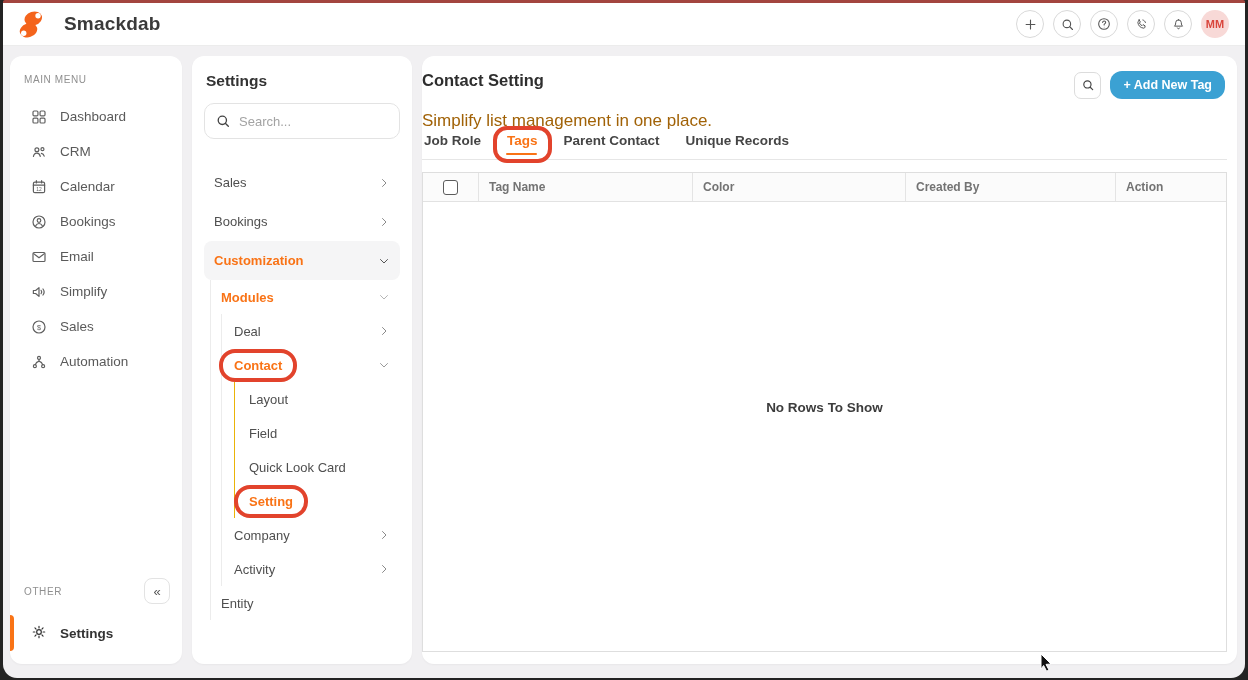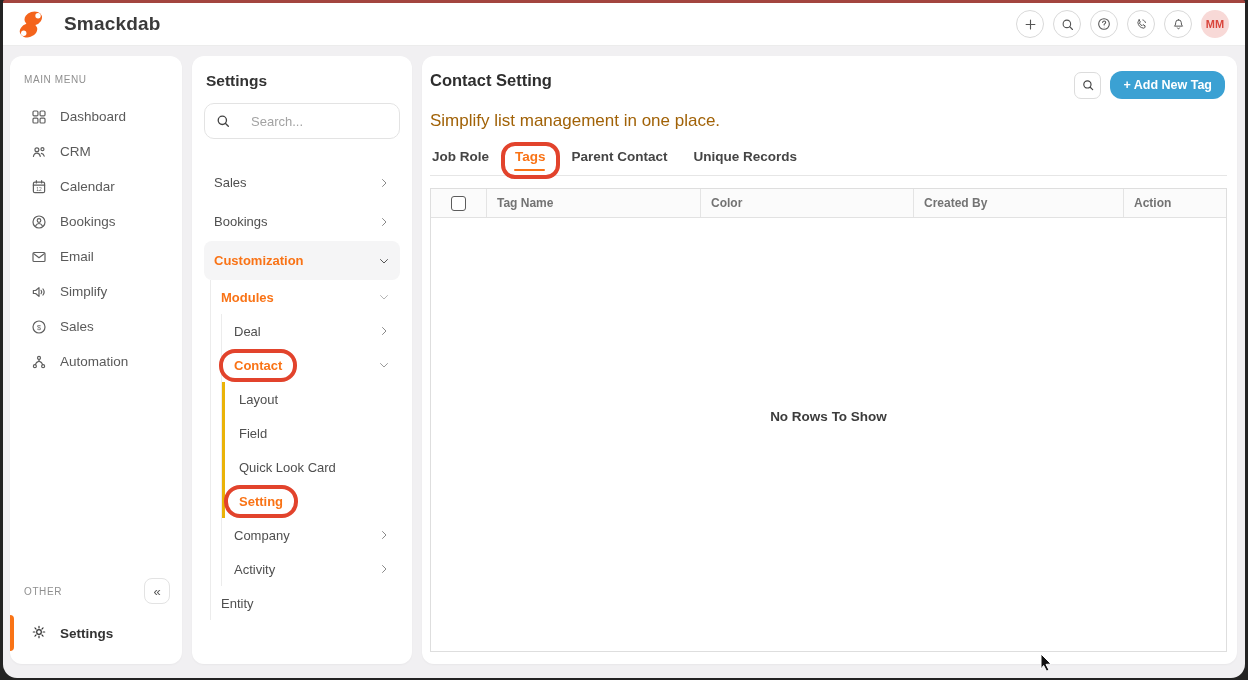--- a/index.html
+++ b/index.html
@@ -42,55 +42,55 @@
                   justify-content:center; cursor:pointer; }
   .settings-item { position:relative; height:38px; display:flex; align-items:center; gap:12px;
                    padding-left:8px; font-size:13.5px; font-weight:bold; color:#333; cursor:pointer; }
   .active-bar { position:absolute; left:-12px; top:1px; width:4px; height:36px;
                 background:#f97316; border-radius:0 4px 4px 0; }
 
   
   .settings-panel { width:220px; padding:14px 12px; overflow:hidden; }
   .sp-title { font-size:15.5px; font-weight:bold; color:#333; margin:2px 0 13px 2px; }
   .search-box { height:36px; border:1px solid #e3e3e3; border-radius:10px; display:flex;
-                align-items:center; gap:20px; padding:0 10px; margin-bottom:24px; background:#fff; }
+                align-items:center; gap:8px; padding:0 10px; margin-bottom:24px; background:#fff; }
   .search-box input { border:none; outline:none; width:100%; font-size:13px; color:#444;
                       font-family:"Liberation Sans", sans-serif; background:transparent; }
   .search-box input::placeholder { color:#a3a3a3; }
   .menu-row { height:39px; display:flex; align-items:center; justify-content:space-between;
               padding:0 10px; font-size:13px; color:#4f4f4f; cursor:pointer; border-radius:8px; }
   .menu-row .chev { color:#8a8a8a; display:flex; }
   .menu-row.small { height:34px; }
   .menu-row.active0 { background:#f5f5f6; color:#f97316; font-weight:bold; }
   .menu-row.active0 .chev { color:#555; }
   .orange-item { color:#f97316; font-weight:bold; }
   .t1 { margin-left:6px; border-left:1px solid #ececec; }
   .t1 > .menu-row { padding-left:10px; }
   .t2 { margin-left:10px; border-left:1px solid #ececec; }
   .t2 > .menu-row { padding-left:12px;text-align:center; }
-  .t3 { border-left:3px solid #eab308; }
+  .t3 { margin-left:12px; border-left:1px solid #eab308; }
   .t3 > .menu-row { padding-left:14px; }
   .ann-wrap { position:relative; display:inline-block; }
   .ann { position:absolute; border:4px solid #e2432c; border-radius:16px; pointer-events:none; }
   .ann.contact { inset:-9px -15px -9px -15px; }
   .ann.setting { inset:-9px -15px -9px -15px; }
   .ann.tags { inset:-7px -14px -15px -14px; border-radius:14px; }
 
   
-  .main-panel { flex:1; padding:15px 10px 12px 8px; display:flex; flex-direction:column; overflow:hidden; }
+  .main-panel { flex:1; padding:15px 10px 12px 0; display:flex; flex-direction:column; overflow:hidden; }
   .main-head { display:flex; justify-content:space-between; align-items:flex-start; }
   .main-title { font-size:16.5px; font-weight:bold; color:#2e2e2e; }
   .main-sub { font-size:17px; color:#a16207; margin-top:21px; }
   .head-actions { display:flex; gap:9px; align-items:center; margin-right:2px; }
   .sq-btn { width:27px; height:27px; border:1px solid #dcdcdc; border-radius:7px; background:#fff;
             display:flex; align-items:center; justify-content:center; color:#444; cursor:pointer; }
   .add-btn { height:28px; padding:0 13px; background:#3ba1d3; border:none; border-radius:12px;
              color:#fff; font-size:12.5px; font-weight:bold; cursor:pointer;
              font-family:"Liberation Sans", sans-serif; }
-  .tabs { display:flex; gap:24px; margin-top:16px; border-bottom:1px solid #e6e6e6; padding:0 1px; }
+  .tabs { display:flex; gap:24px; border-bottom:1px solid #e6e6e6; padding:0 1px; }
   .tab { font-size:13.5px; font-weight:bold; color:#454545; padding:2px 1px 11px; cursor:pointer; position:relative; }
   .tab.active { color:#f97316; }
   .tab.active .underline { position:absolute; left:0; right:2px; bottom:4px; height:2.5px;
                            background:#f97316; border-radius:2px; }
   .tagtable { margin-top:12px; border:1px solid #dedede; flex:1; display:flex; flex-direction:column;
               background:#fff; }
   .thead { display:grid; grid-template-columns:56px 214px 213px 210px 1fr; height:29px;
            background:#fbfbfb; border-bottom:1px solid #e2e2e2; }
   .th { display:flex; align-items:center; padding:0 10px; font-size:12px; font-weight:bold;
         color:#737373; border-right:1px solid #e4e4e4; }

